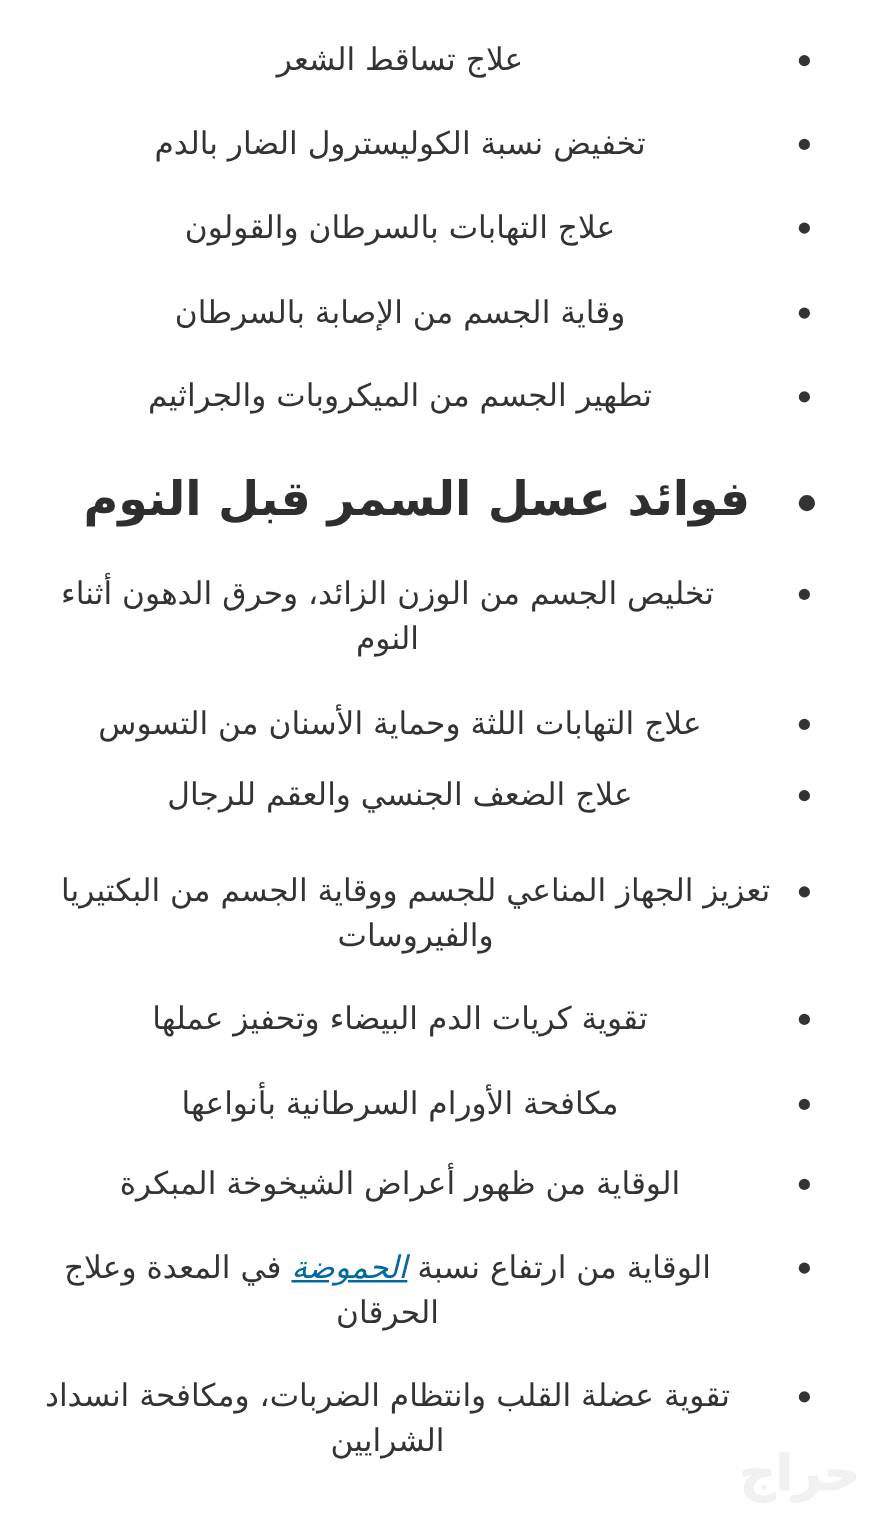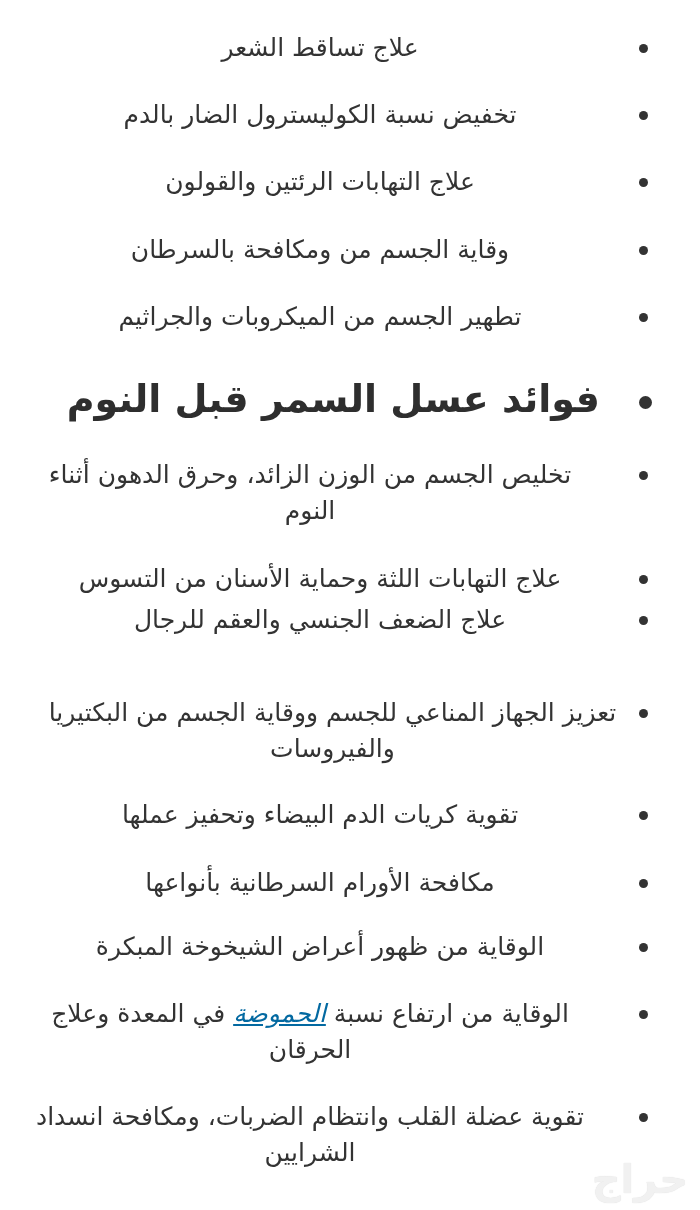--- a/index.html
+++ b/index.html
@@ -97,25 +97,25 @@
     <li class="item" style="top:30px;">
       <span class="bullet"></span>
       <span class="text">علاج تساقط الشعر</span>
     </li>
     <li class="item" style="top:97px;">
       <span class="bullet"></span>
       <span class="text">تخفيض نسبة الكوليسترول الضار بالدم</span>
     </li>
     <li class="item" style="top:164px;">
       <span class="bullet"></span>
-      <span class="text">علاج التهابات الرئتين والقولون</span>
+      <span class="text">علاج التهابات بالسرطان والقولون</span>
     </li>
     <li class="item" style="top:232px;">
       <span class="bullet"></span>
-      <span class="text">وقاية الجسم من ومكافحة بالسرطان</span>
+      <span class="text">وقاية الجسم من الإصابة بالسرطان</span>
     </li>
     <li class="item" style="top:299px;">
       <span class="bullet"></span>
       <span class="text">تطهير الجسم من الميكروبات والجراثيم</span>
     </li>
 
     <li class="heading" style="top:374px;">
       <span class="bullet"></span>
       <span class="text">فوائد عسل السمر قبل النوم</span>
     </li>
@@ -123,21 +123,21 @@
 
   <ul class="list">
     <li class="item" style="top:457px; right:60px; width:620px;">
       <span class="bullet"></span>
       <span class="text">تخليص الجسم من الوزن الزائد، وحرق الدهون أثناء النوم</span>
     </li>
     <li class="item" style="top:561px;">
       <span class="bullet"></span>
       <span class="text">علاج التهابات اللثة وحماية الأسنان من التسوس</span>
     </li>
-    <li class="item" style="top:602px;text-align:center;">
+    <li class="item" style="top:618px;text-align:center;">
       <span class="bullet"></span>
       <span class="text">علاج الضعف الجنسي والعقم للرجال</span>
     </li>
     <li class="item" style="top:695px; right:60px; width:640px;">
       <span class="bullet"></span>
       <span class="text" style="padding-right:20px;margin-left:45px;">تعزيز الجهاز المناعي للجسم ووقاية الجسم من البكتيريا والفيروسات</span>
     </li>
     <li class="item" style="top:797px;">
       <span class="bullet"></span>
       <span class="text">تقوية كريات الدم البيضاء وتحفيز عملها</span>

